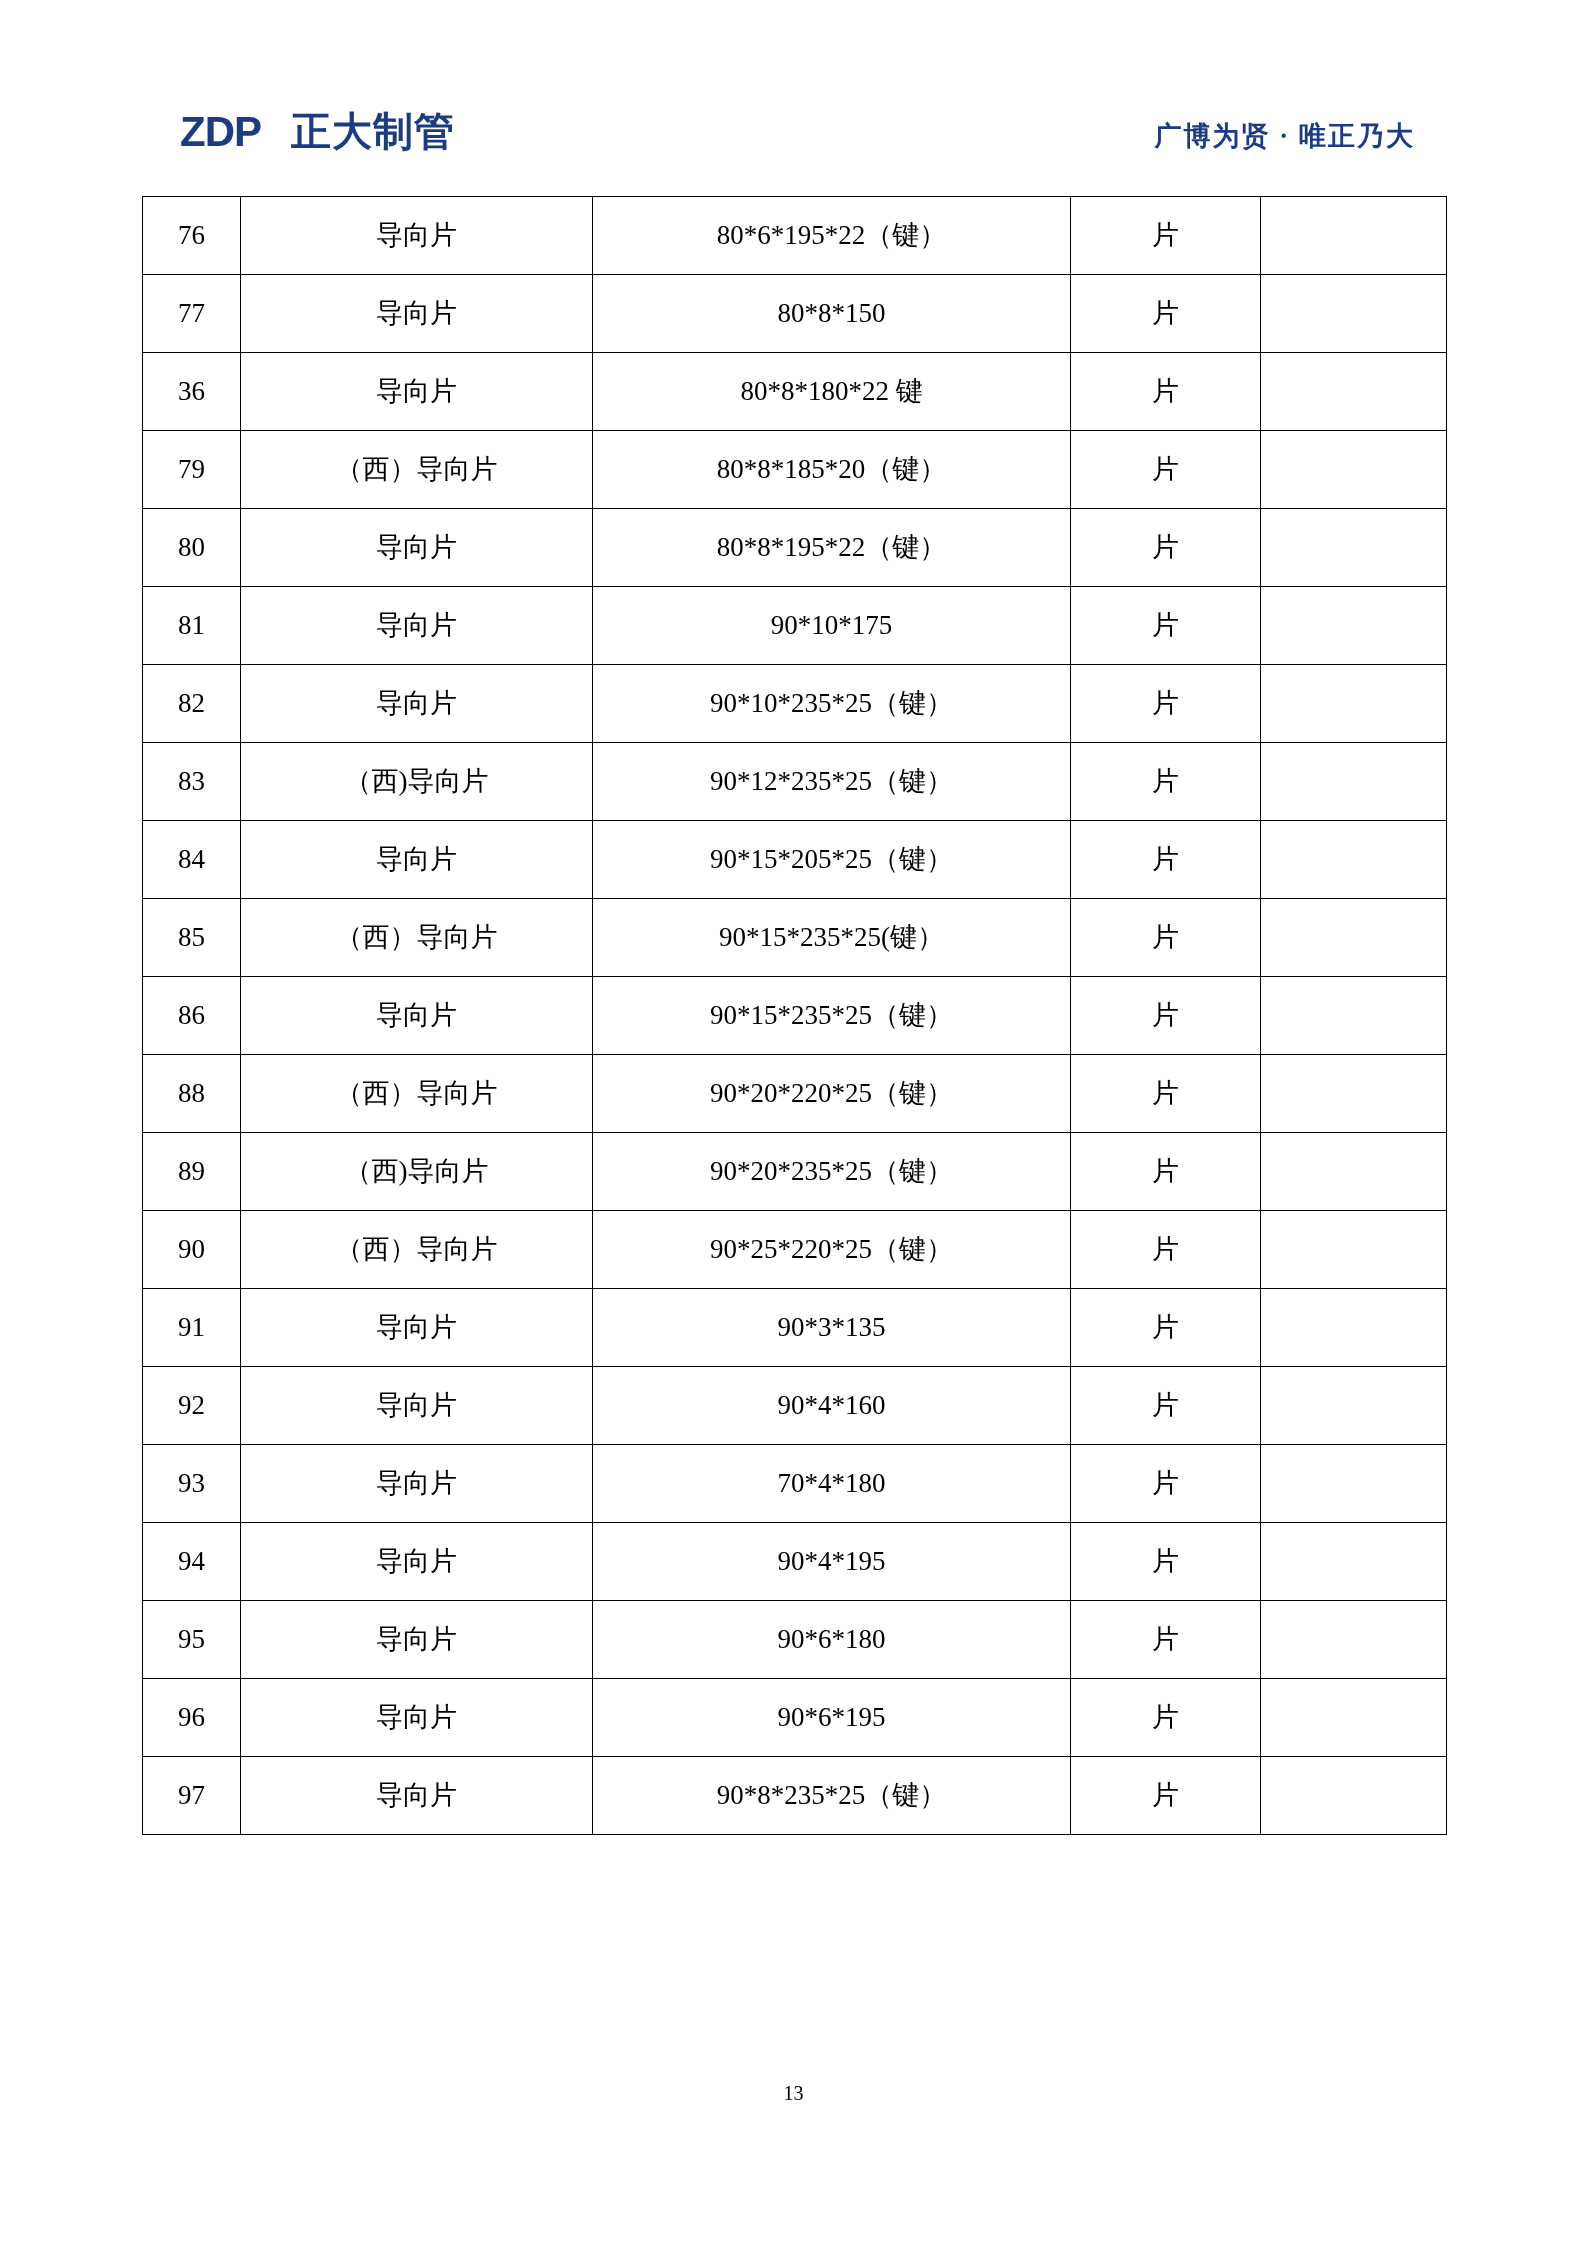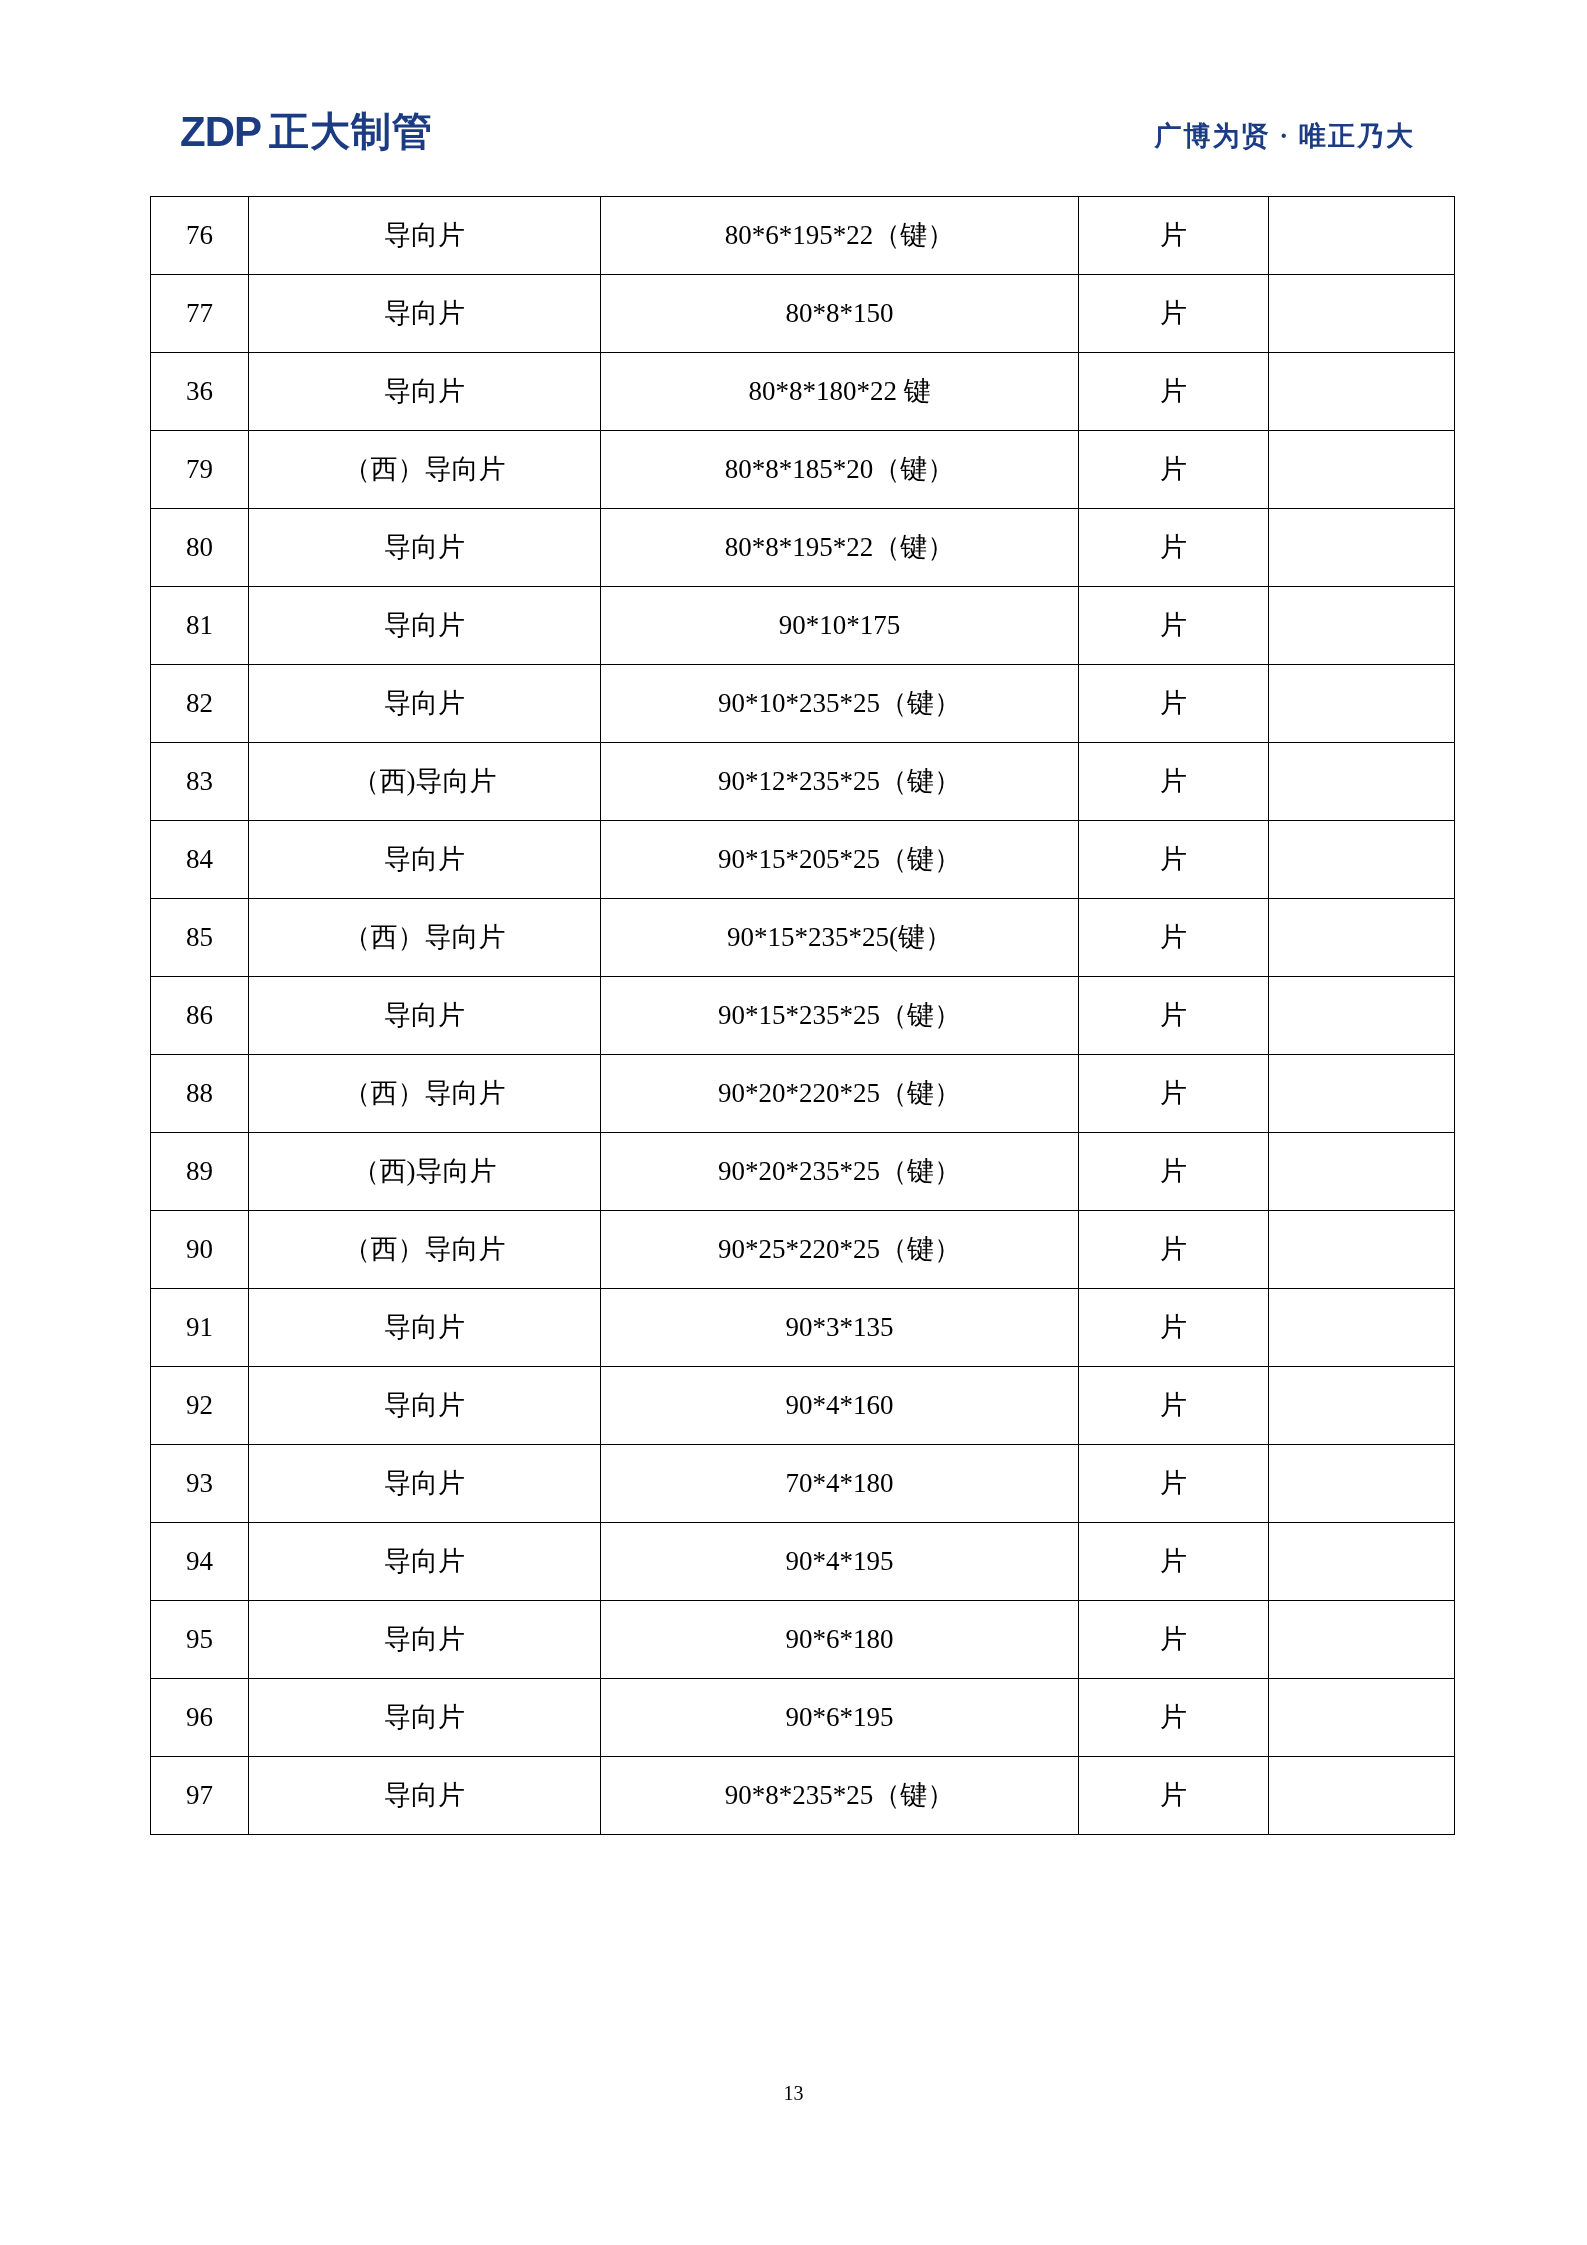--- a/index.html
+++ b/index.html
@@ -20,21 +20,21 @@
     height: 2245px;
     box-sizing: border-box;
     padding: 0;
   }
   .logo {
     position: absolute;
     left: 178px;
     top: 104px;
     display: flex;
     align-items: center;
-    gap: 6px;
+    gap: 28px;
   }
   .logo-mark {
     font-family: "Liberation Sans", sans-serif;
     font-weight: bold;
     font-size: 42px;
     letter-spacing: -1px;
     color: #1b3b82;
     position: relative;
     padding: 0 2px;
   }
@@ -53,21 +53,21 @@
     font-weight: bold;
     font-size: 27px;
     color: #1b3b82;
     letter-spacing: 2px;
     white-space: nowrap;
     margin-left: 28px;
   }
   
   .table-wrap {
     position: absolute;
-    left: 150px;
+    left: 142px;
     top: 196px;
     width: 1304px;
   }
   table.parts {
     border-collapse: collapse;
     width: 1304px;
     table-layout: fixed;
   }
   table.parts td {
     border: 1px solid #000000;

